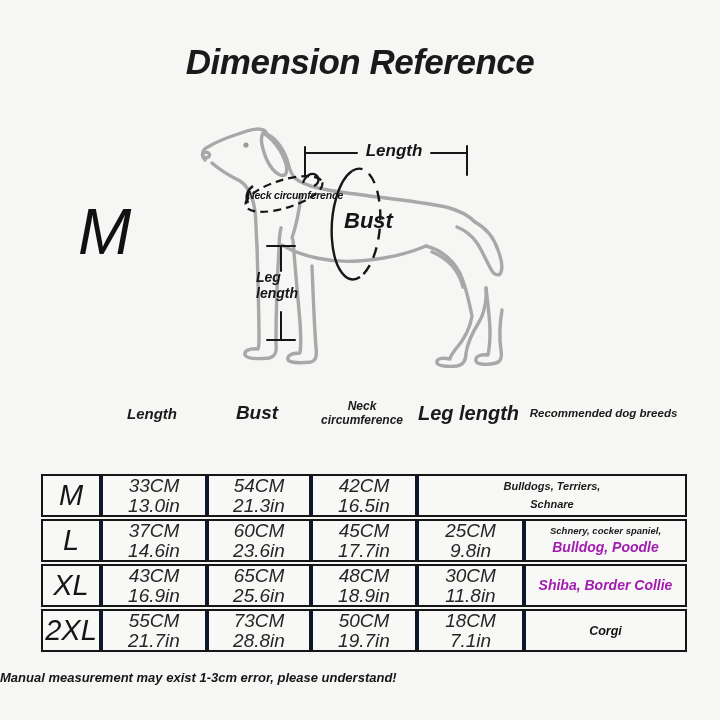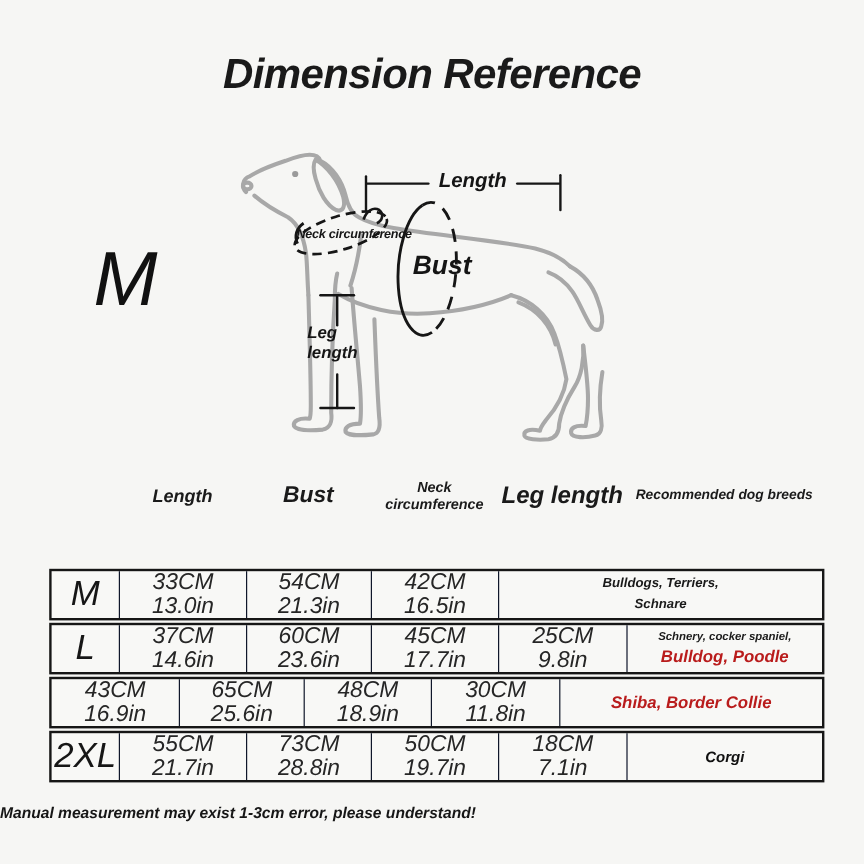--- a/index.html
+++ b/index.html
@@ -44,26 +44,26 @@
   
   .ttable{position:absolute;left:41px;top:474px;width:646px;}
   .trow{
     display:flex;box-sizing:border-box;width:646px;height:43px;
     border:2px solid #161616;margin-bottom:2px;background:#f8f8f6;
   }
   .cell{
     box-sizing:border-box;display:flex;flex-direction:column;
     justify-content:center;align-items:center;overflow:hidden;
   }
-  .cell + .cell{border-left:1px solid #0f172a;}
+  .cell + .cell{border-left:4px solid #0f172a;}
   .size-cell{font-size:29px;font-weight:400;color:#161616;line-height:1;}
   .num{font-size:19px;line-height:20px;color:#262626;font-weight:400;}
   .b-sm{font-size:11px;font-weight:700;line-height:1.55;color:#1a1a1a;}
   .b-xs{font-size:9.5px;font-weight:700;line-height:1.5;color:#1a1a1a;}
-  .b-md{font-size:14px;font-weight:700;line-height:1.35;color:#b91c1c;}
+  .b-md{font-size:14px;font-weight:700;line-height:1.35;color:#a21caf;}
   .b-md2{font-size:12.5px;font-weight:700;color:#111;}
   .footnote{
     position:absolute;left:0;right:0;top:670px;text-align:left;
     font-size:13px;font-weight:700;color:#161616;
   }
 </style>
 </head>
 <body>
 
 <div class="stage">
@@ -183,20 +183,21 @@
         <div>25CM</div>
         <div>9.8in</div>
       </div>
       <div class="cell w6">
         <div class="b-xs">Schnery, cocker spaniel,</div>
         <div class="b-md">Bulldog, Poodle</div>
       </div>
     </div>
 
     <div class="trow">
+      <div class="cell w1 size-cell">XL</div>
       <div class="cell w2 num">
         <div>43CM</div>
         <div>16.9in</div>
       </div>
       <div class="cell w3 num">
         <div>65CM</div>
         <div>25.6in</div>
       </div>
       <div class="cell w4 num">
         <div>48CM</div>

